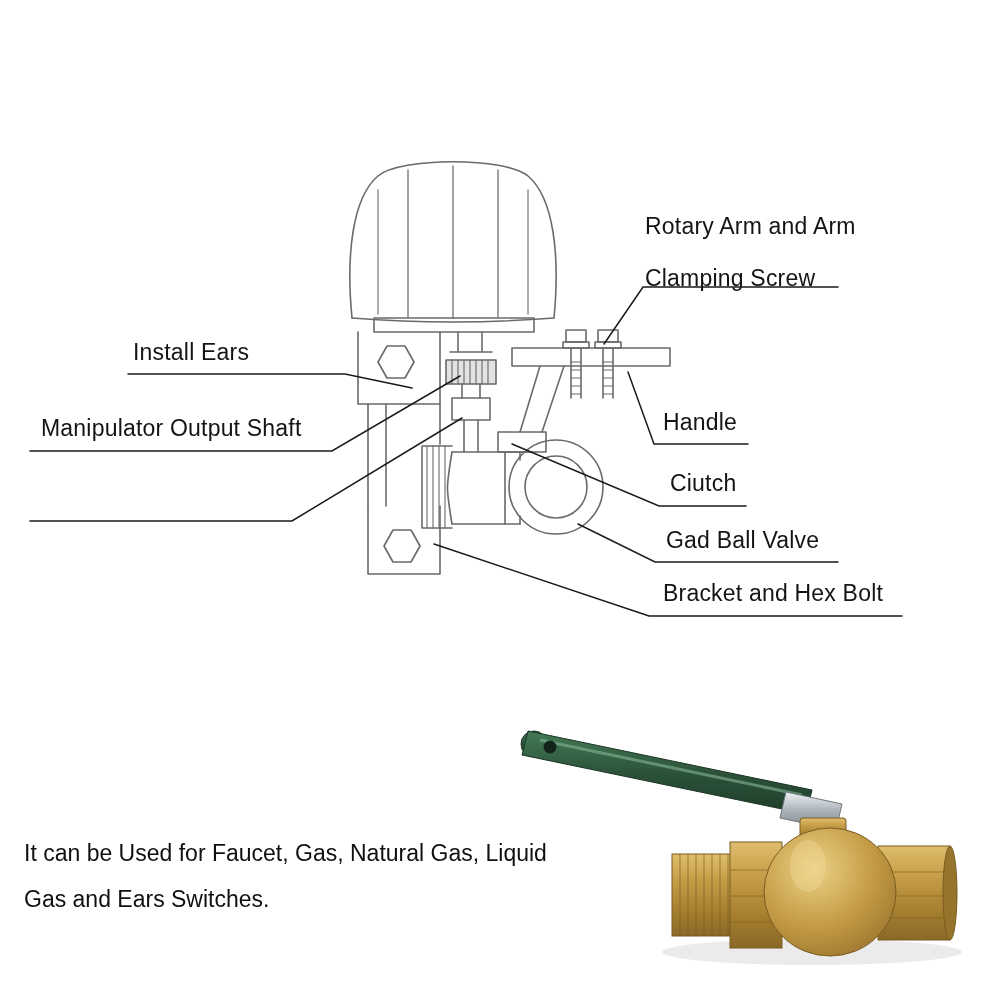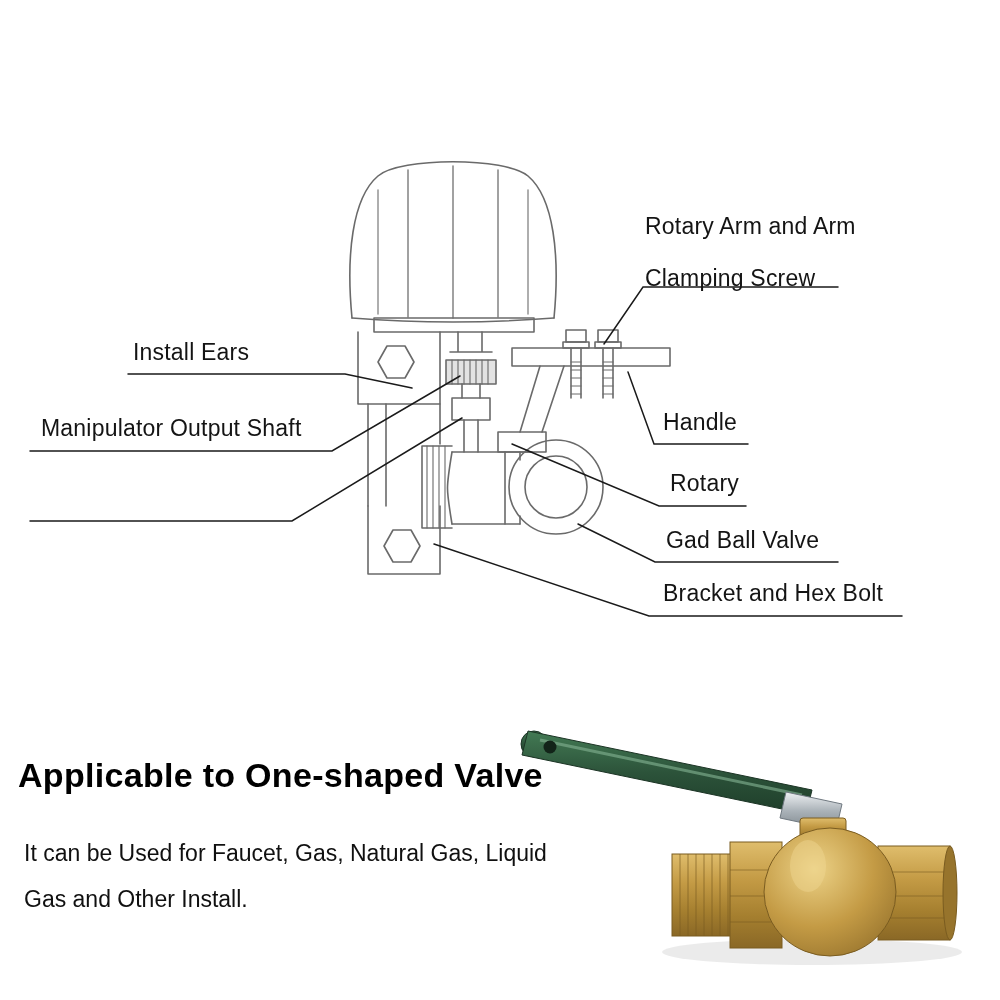--- a/index.html
+++ b/index.html
@@ -175,23 +175,22 @@
   <div class="lbl" style="left:645px; top:214px;">Rotary Arm and Arm</div>
   <div class="lbl" style="left:645px; top:258px;margin-top:8px;">Clamping Screw</div>
 
   <div class="lbl" style="left:133px; top:340px;">Install Ears</div>
 
   <div class="lbl" style="left:33px; top:416px;margin-left:8px;">Manipulator Output Shaft</div>
 
 
   <div class="lbl" style="left:663px; top:410px;">Handle</div>
 
-  <div class="lbl" style="left:670px; top:471px;">Rotary</div>
+  <div class="lbl" style="left:670px; top:471px;">Ciutch</div>
 
   <div class="lbl" style="left:666px; top:528px;">Gad Ball Valve</div>
 
   <div class="lbl" style="left:663px; top:581px;">Bracket and Hex Bolt</div>
 
-  <div class="heading">Applicable to One-shaped Valve</div>
   <div class="desc l1">It can be Used for Faucet, Gas, Natural Gas, Liquid</div>
-  <div class="desc l2">Gas and Other Install.</div>
+  <div class="desc l2">Gas and Ears Switches.</div>
 
 </div>
 
 </body></html>

